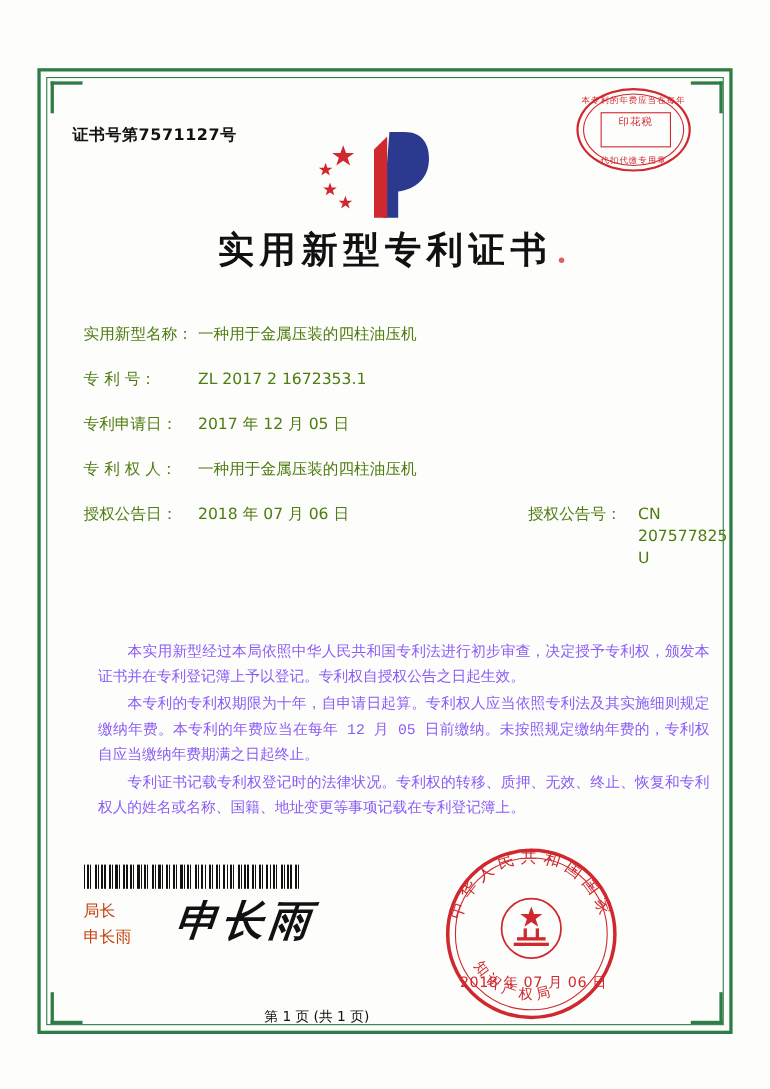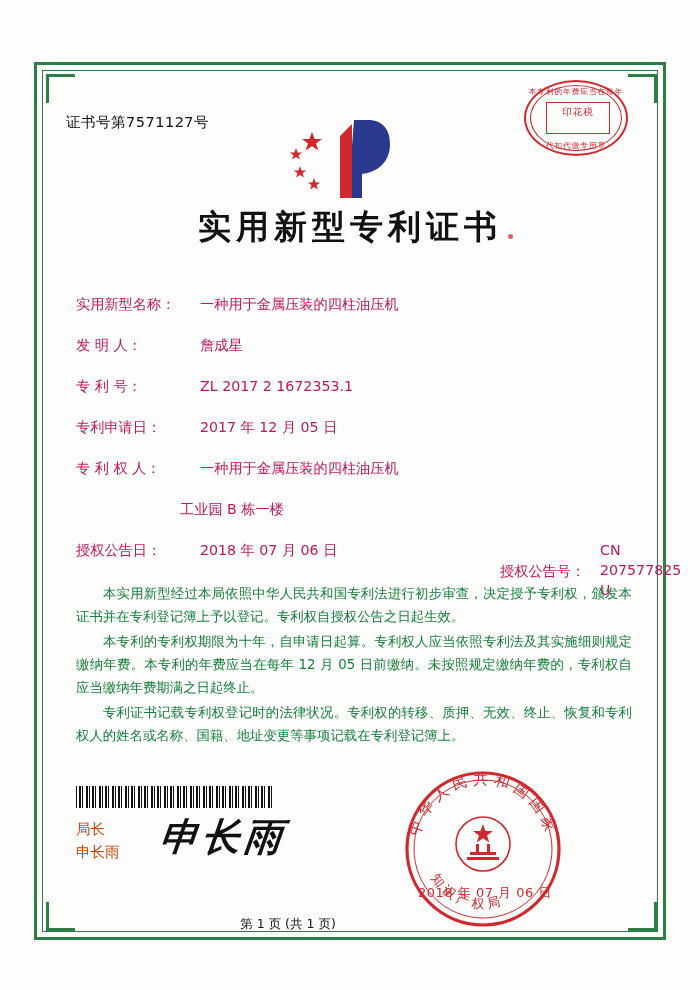--- a/index.html
+++ b/index.html
@@ -47,20 +47,21 @@
   .c-tr { left: 628px; top: 74px; border-right-width: 3px; border-top-width: 3px; }
   .c-bl { left: 46px; top: 902px; border-left-width: 3px; border-bottom-width: 3px; }
   .c-br { left: 628px; top: 902px; border-right-width: 3px; border-bottom-width: 3px; }
 
   .cert-no {
     position: absolute;
     left: 66px; top: 113px;
     font-size: 14.5px;
     letter-spacing: 0.5px;
     color: #111;
+    font-weight: bold;
   }
 
   
   .oval-stamp {
     position: absolute;
     left: 524px; top: 80px;
     width: 104px; height: 76px;
   }
   .oval-stamp .ring {
     position: absolute;
@@ -126,58 +127,57 @@
     background: #d0282f;
     border-radius: 50%;
     opacity: .75;
   }
 
   .fields {
     position: absolute;
     left: 76px; top: 294px;
     width: 556px;
     font-size: 14.2px;
-    color: #be185d;
+    color: #4d7c0f;
   }
   .frow {
     display: flex;
     align-items: flex-start;
     margin-bottom: 21px;
     line-height: 20px;
   }
   .flabel {
     width: 104px;
     flex: 0 0 104px;
     white-space: nowrap;
   }
   .fvalue {
     flex: 1 1 auto;
-    margin-left: 20px;
   }
   .frow.two-col .fvalue { flex: 0 0 300px; }
   .frow.two-col .flabel2 {
     width: 100px;
     flex: 0 0 100px;
     white-space: nowrap;
-    margin-top: 21px;
   }
   .addr-second {
     margin-left: 104px;
     margin-top: 4px;
     line-height: 20px;
   }
 
   .paragraphs {
     position: absolute;
-    left: 76px; top: 582px;
+    left: 89px; top: 582px;
     width: 556px;
     font-size: 13.4px;
     line-height: 23px;
-    color: #15803d;
+    color: #8b5cf6;
     text-align: justify;
+    font-family: Liberation Mono, monospace;
   }
   .paragraphs p {
     margin: 0 0 2px 0;
     text-indent: 27px;
   }
 
   
   .barcode {
     position: absolute;
     left: 76px; top: 786px;
@@ -274,37 +274,32 @@
 
   <div class="main-title">实用新型专利证书</div>
   <div class="title-dot"></div>
 
   <div class="fields">
     <div class="frow">
       <div class="flabel">实用新型名称：</div>
       <div class="fvalue">一种用于金属压装的四柱油压机</div>
     </div>
     <div class="frow">
-      <div class="flabel">发 明 人：</div>
-      <div class="fvalue">詹成星</div>
-    </div>
-    <div class="frow">
       <div class="flabel">专 利 号：</div>
       <div class="fvalue">ZL 2017 2 1672353.1</div>
     </div>
     <div class="frow">
       <div class="flabel">专利申请日：</div>
       <div class="fvalue">2017 年 12 月 05 日</div>
     </div>
     <div class="frow">
       <div class="flabel">专 利 权 人：</div>
       <div class="fvalue">一种用于金属压装的四柱油压机</div>
     </div>
     <div>
-      <div class="addr-second">工业园 B 栋一楼</div>
     </div>
     <div class="frow two-col" style="margin-top:21px">
       <div class="flabel">授权公告日：</div>
       <div class="fvalue">2018 年 07 月 06 日</div>
       <div class="flabel2">授权公告号：</div>
       <div>CN 207577825 U</div>
     </div>
   </div>
 
   <div class="paragraphs">

